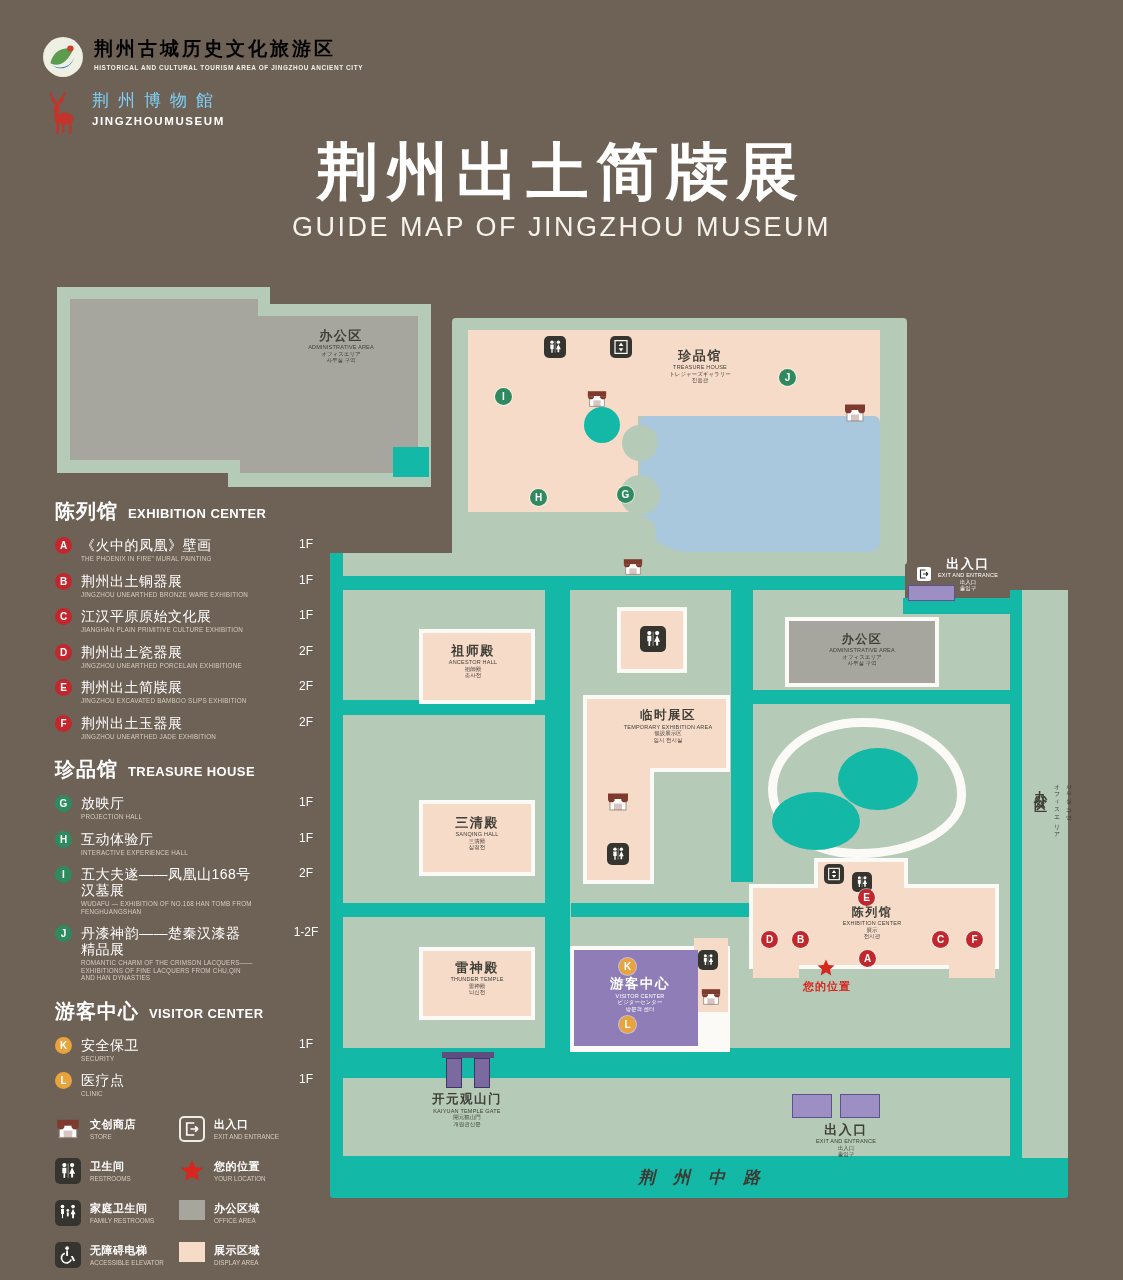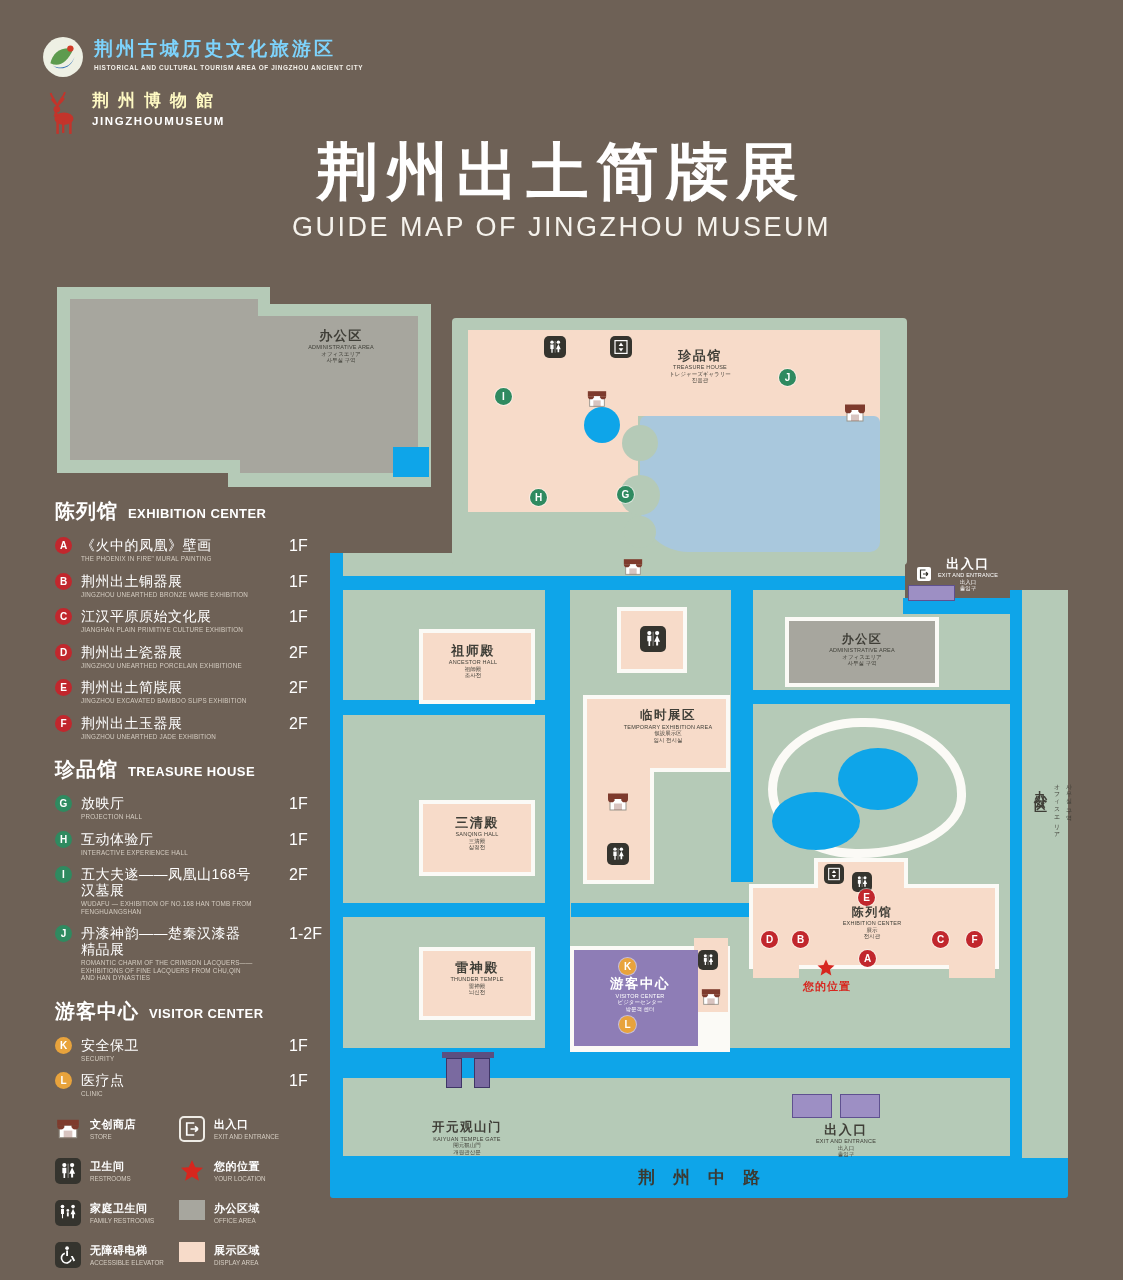--- a/index.html
+++ b/index.html
@@ -6,49 +6,49 @@
   body{
     width:1123px;height:1280px;position:relative;overflow:hidden;
     background:#6e6156;
     font-family:"Liberation Sans","DejaVu Sans",sans-serif;
     -webkit-font-smoothing:antialiased;
   }
   .abs{position:absolute;}
   .g{background:#b5cab7;}
   .pk{background:#f7dbc9;}
   .gy{background:#a7a69e;}
-  .wh{background:#0ea5e9;}
+  .wh{background:#14b8a6;font-style:italic;}
   .pu{background:#8e7db6;}
   .bl{background:#a9c8dd;}
   .halo{background:#fbfaf6;}
 
   
   .logo-row{position:absolute;left:42px;top:36px;display:flex;align-items:flex-start;}
   .logo-txt{margin-left:10px;}
-  .t-logo-zh{font-size:19px;font-weight:bold;color:#7dd3fc;letter-spacing:3px;line-height:26px;display:block;}
+  .t-logo-zh{font-size:19px;font-weight:bold;color:#000000;letter-spacing:3px;line-height:26px;display:block;}
   .t-logo-en{font-size:6.4px;font-weight:bold;color:#f3f0ea;letter-spacing:.6px;display:block;margin-top:2px;}
   .m-logo-row{position:absolute;left:44px;top:90px;display:flex;align-items:flex-start;}
-  .m-logo-zh{font-size:17px;color:#fef9c3;letter-spacing:9px;display:block;line-height:22px;font-weight:bold;}
+  .m-logo-zh{font-size:17px;color:#7dd3fc;letter-spacing:9px;display:block;line-height:22px;}
   .m-logo-en{font-size:11.5px;font-weight:bold;color:#fff;letter-spacing:1.6px;display:block;margin-top:3px;}
   .main-title{position:absolute;left:0;top:130px;width:1123px;text-align:center;
     font-size:62px;font-weight:bold;color:#ffffff;letter-spacing:8px;}
   .sub-title{position:absolute;left:0;top:212px;width:1123px;text-align:center;
     font-size:27px;color:#f5f2ec;letter-spacing:2.5px;}
 
   
   .legend{position:absolute;left:55px;top:498px;width:268px;color:#fff;}
   .lg-head{display:flex;align-items:baseline;margin:0 0 12px 0;}
   .lg-head.mt{margin-top:16px;}
   .lg-zh{font-size:20px;font-weight:bold;margin-right:10px;letter-spacing:1px;}
   .lg-en{font-size:13px;font-weight:bold;letter-spacing:.4px;}
   .lg-item{display:flex;align-items:flex-start;margin-bottom:10px;}
   .lg-txt{width:172px;display:block;}
   .t-zh{display:block;font-size:14px;line-height:16px;letter-spacing:.5px;}
   .t-en{display:block;font-size:6.3px;color:#d5cdc2;letter-spacing:.2px;margin-top:2px;line-height:7.5px;}
-  .lg-floor{margin-left:auto;font-size:16px;padding-left:4px;width:34px;}
+  .lg-floor{margin-left:auto;font-size:12px;padding-left:4px;width:34px;text-align:center;}
   .mk{width:17px;height:17px;border-radius:50%;color:#fff;font-size:10px;font-weight:bold;
       display:flex;align-items:center;justify-content:center;flex-shrink:0;margin-right:9px;margin-top:0;}
   .mk.red{background:#c1272d;}
   .mk.grn{background:#2f8a60;}
   .mk.gold{background:#e8a33c;}
 
   .sym-wrap{display:flex;margin-top:18px;}
   .sym-col{width:124px;}
   .sym-col.r{width:140px;}
   .sym{display:flex;align-items:center;margin-bottom:16px;}
@@ -379,21 +379,21 @@
         <use href="#i-star"></use>
       </svg>
     </div>
   <div class="maplabel redtx" style="left:827px;top:980px">
     <span class="l1">您的位置</span>
   </div>
 
   <div class="abs" style="left:442px;top:1052px;width:52px;height:6px;background:#5c4f80"></div>
   <div class="abs" style="left:446px;top:1058px;width:16px;height:30px;background:#7a6aa0;border:1px solid #3f3566;box-sizing:border-box"></div>
   <div class="abs" style="left:474px;top:1058px;width:16px;height:30px;background:#7a6aa0;border:1px solid #3f3566;box-sizing:border-box"></div>
-  <div class="maplabel" style="left:467px;top:1120px">
+  <div class="maplabel" style="left:467px;top:1092px">
     <span class="l1" style="font-size:12.5px">开元观山门</span>
     <span class="l2">KAIYUAN TEMPLE GATE</span>
     <span class="l3">開元観山門</span>
     <span class="l3">개원관산문</span>
   </div>
 
   <div class="abs" style="left:792px;top:1094px;width:40px;height:24px;background:#9d8fc4;border:1px solid #5f5190;box-sizing:border-box"></div>
   <div class="abs" style="left:840px;top:1094px;width:40px;height:24px;background:#9d8fc4;border:1px solid #5f5190;box-sizing:border-box"></div>
   <div class="maplabel" style="left:846px;top:1122px">
     <span class="l1">出入口</span>

